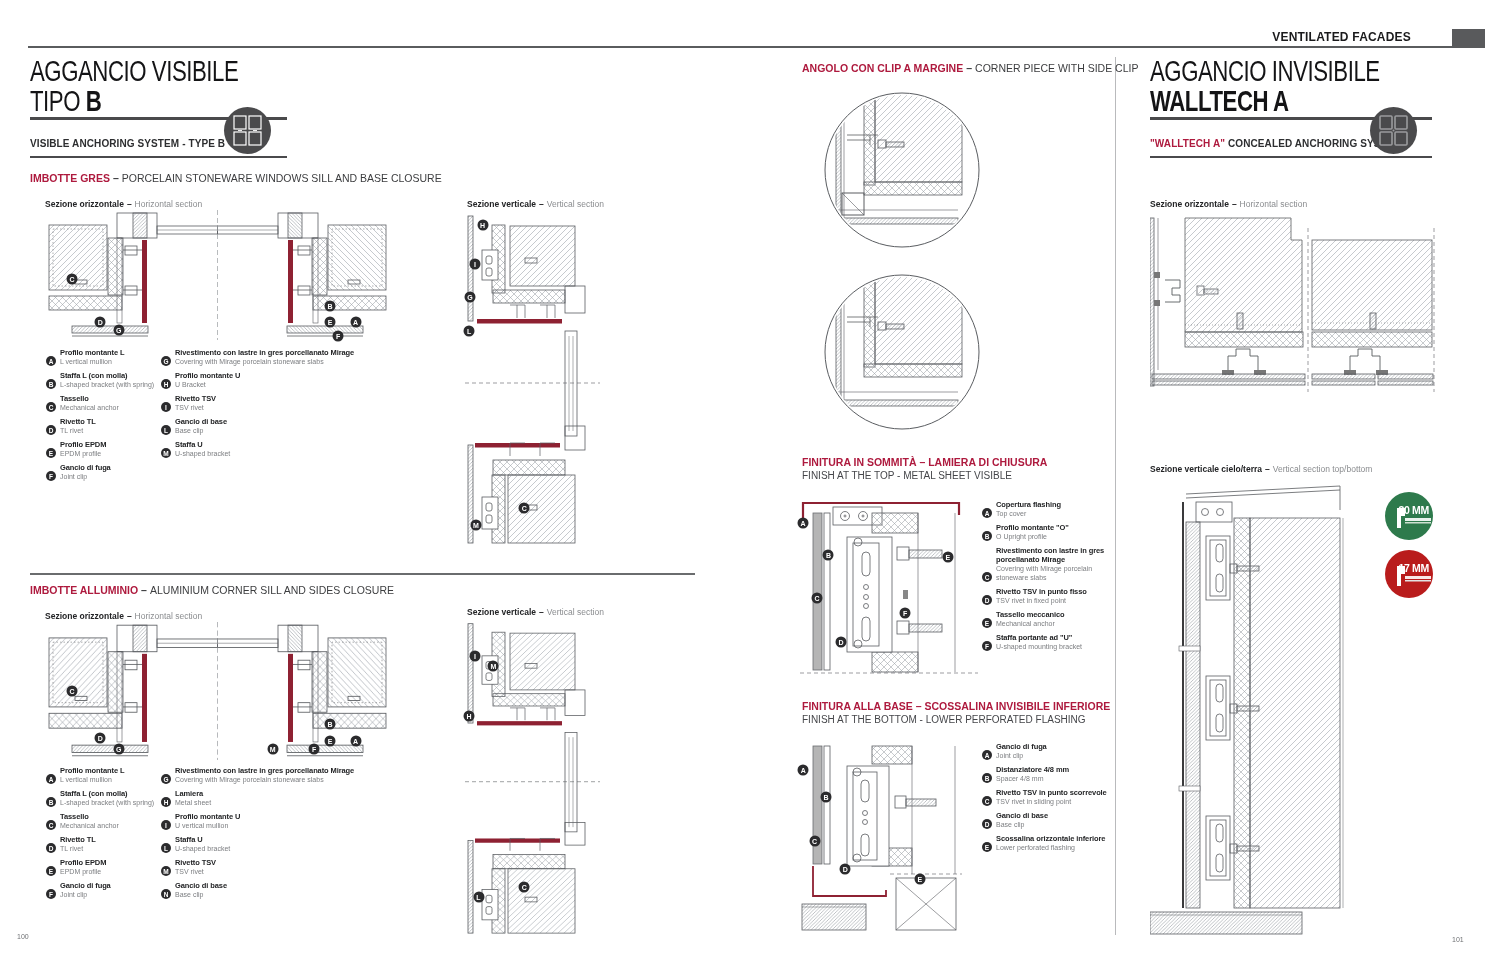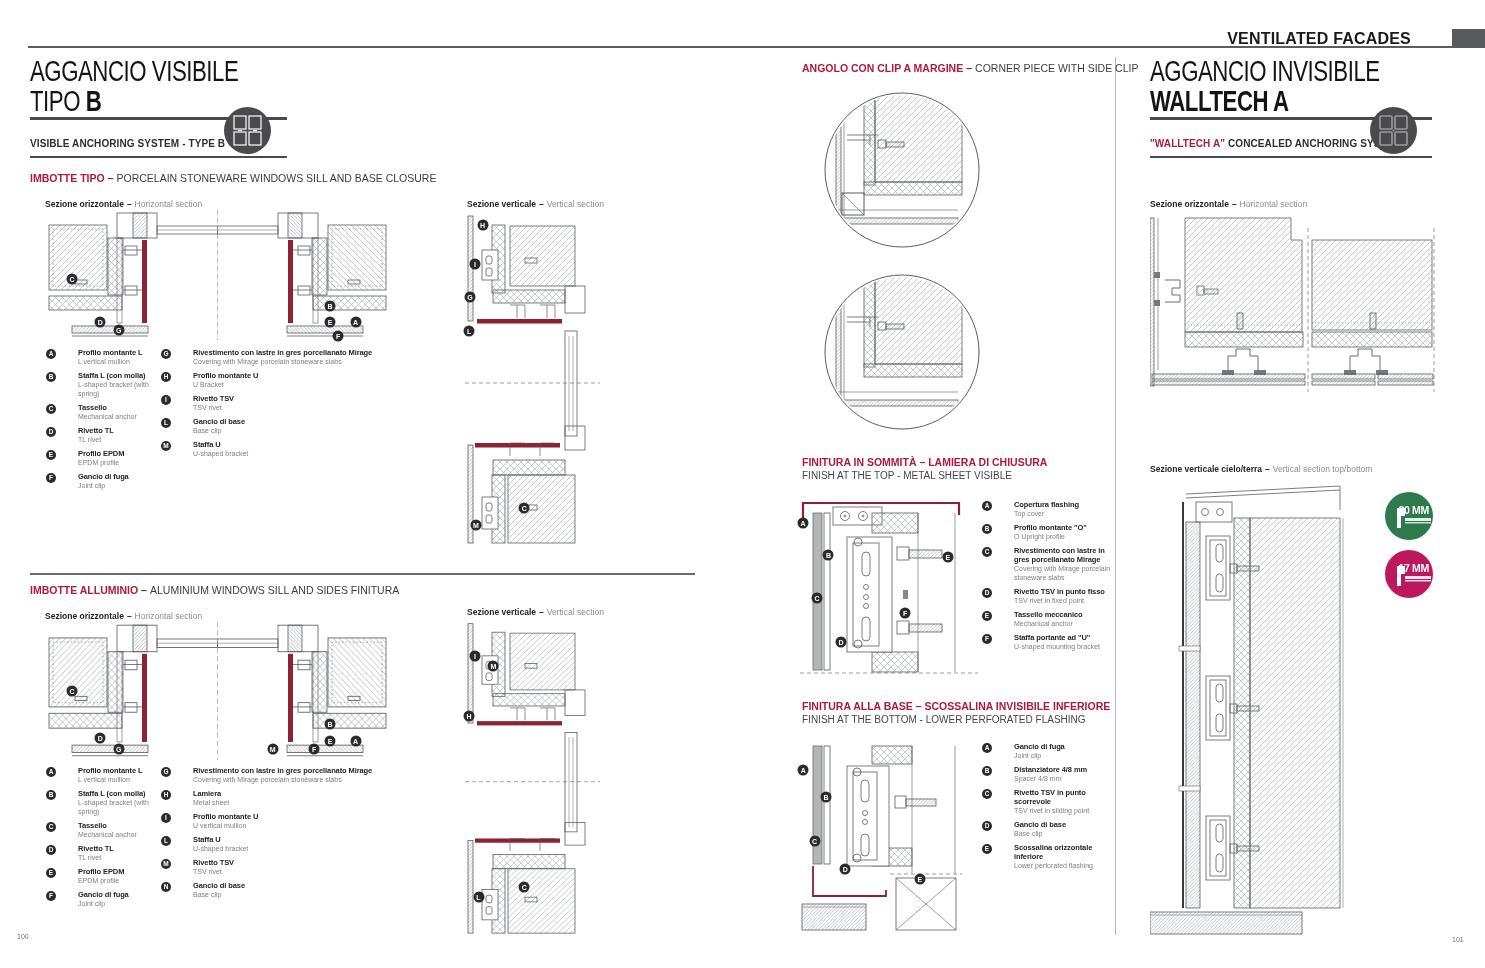--- a/index.html
+++ b/index.html
@@ -11,38 +11,38 @@
   .subline{font-size:10px;font-weight:600;letter-spacing:.1px;white-space:nowrap;color:#2d2e30}
   .subline b{font-weight:800}
   .red{color:#AE1A3E}
   .sechead{font-size:10.5px;white-space:nowrap;color:#3c3d3f;font-weight:500}
   .sechead b{font-weight:800}
   .sep{margin:0 3px;font-weight:700}
   .szlabel{font-size:8.5px;white-space:nowrap}
   .szlabel b{font-weight:700;color:#232426}
   .szlabel .en{color:#8a8c8f;font-weight:400}
   .lgd{position:absolute}
-  .li{display:flex;gap:22px;margin-bottom:5px;align-items:flex-start}
+  .li{display:flex;gap:4px;margin-bottom:5px;align-items:flex-end}
   .co{width:10px;height:10px;border-radius:50%;background:#2b2b2d;color:#fff;font-size:6.5px;font-weight:700;display:flex;align-items:center;justify-content:center;flex:none;margin-top:.5px}
   .li .tx b{display:block;font-size:7.5px;line-height:9px;color:#232426;letter-spacing:-.1px}
   .li .tx .en{display:block;font-size:7px;line-height:9px;color:#7c7e81}
   i{font-style:normal}
   .draw{position:absolute}
   .draw svg{width:100%;height:100%;display:block}
   .cl{position:absolute;inset:0}
   .cb{position:absolute;width:11px;height:11px;border-radius:50%;background:#2b2b2d;color:#fff;font-size:7px;font-weight:700;display:flex;align-items:center;justify-content:center;transform:translate(-50%,-50%)}
   .wicon{position:absolute;width:47px;height:47px;border-radius:50%;background:#4a4a4c}
   .badge{position:absolute;width:48px;height:48px;border-radius:50%}
   .badge .bv{position:absolute;right:4px;top:12px;color:#fff;font-weight:800;font-size:10.5px;letter-spacing:-.3px}
   .badge svg{position:absolute;inset:0}
   .bgreen{background:#2E7A4C}
-  .bgray{background:#be185d}
+  .bgray{background:#b91c1c}
   .pn{position:absolute;font-size:7px;color:#6f7174}
   .vdiv{position:absolute;width:1px;background:#b9babc}
-  .hdr{position:absolute;font-size:16px;font-weight:700;letter-spacing:.2px;color:#1a1a1c}
+  .hdr{position:absolute;font-size:12px;font-weight:700;letter-spacing:.2px;color:#1a1a1c}
 </style>
 </head>
 <body>
 
 <svg width="0" height="0" style="position:absolute" aria-hidden="true">
   <defs>
     <pattern id="hatch" width="6" height="6" patternUnits="userSpaceOnUse">
       <path d="M-1,1 l2,-2 M0,6 l6,-6 M5,7 l2,-2" stroke="#b7bcc1" stroke-width="0.8" fill="none"></path>
     </pattern>
     <pattern id="hatchd" width="3.5" height="3.5" patternUnits="userSpaceOnUse">
@@ -114,21 +114,21 @@
     <rect x="10" y="9" width="12" height="13"></rect>
         <rect x="25" y="9" width="12" height="13"></rect>
     <rect x="10" y="25" width="12" height="13"></rect>
         <rect x="25" y="25" width="12" height="13"></rect>
     <path d="M14,23.5 h4 M29,23.5 h4" stroke-width="0.9"></path>
   </g>
     </svg>
 </div>
 
 <div class="sechead abs" style="left:30px;top:172px">
-  <b class="red">IMBOTTE TIPO</b><span class="sep">–</span><span>PORCELAIN STONEWARE WINDOWS SILL AND BASE CLOSURE</span>
+  <b class="red">IMBOTTE GRES</b><span class="sep">–</span><span>PORCELAIN STONEWARE WINDOWS SILL AND BASE CLOSURE</span>
 </div>
 <div class="szlabel abs" style="left:45px;top:199px">
   <b>Sezione orizzontale</b><span class="sep">–</span><span class="en">Horizontal section</span>
 </div>
 <div class="szlabel abs" style="left:467px;top:199px">
   <b>Sezione verticale</b><span class="sep">–</span><span class="en">Vertical section</span>
 </div>
 
 <div class="draw" style="left:45px;top:210px;width:345px;height:130px">
   <svg viewBox="0 0 345 130" preserveAspectRatio="none">
@@ -314,21 +314,21 @@
     <span class="tx">
         <b>Staffa U</b>
         <span class="en">U-shaped bracket</span>
       </span>
   </div>
   </div>
 
 <div class="rule" style="left:30px;top:573px;width:665px;height:1.5px;background:#6a6c6e"></div>
 
 <div class="sechead abs" style="left:30px;top:584px">
-  <b class="red">IMBOTTE ALLUMINIO</b><span class="sep">–</span><span>ALUMINIUM WINDOWS SILL AND SIDES FINITURA</span>
+  <b class="red">IMBOTTE ALLUMINIO</b><span class="sep">–</span><span>ALUMINIUM CORNER SILL AND SIDES CLOSURE</span>
 </div>
 <div class="szlabel abs" style="left:45px;top:611px">
   <b>Sezione orizzontale</b><span class="sep">–</span><span class="en">Horizontal section</span>
 </div>
 <div class="szlabel abs" style="left:467px;top:607px">
   <b>Sezione verticale</b><span class="sep">–</span><span class="en">Vertical section</span>
 </div>
 
 <div class="draw" style="left:45px;top:622px;width:345px;height:138px">
   <svg viewBox="0 0 345 130" preserveAspectRatio="none">

